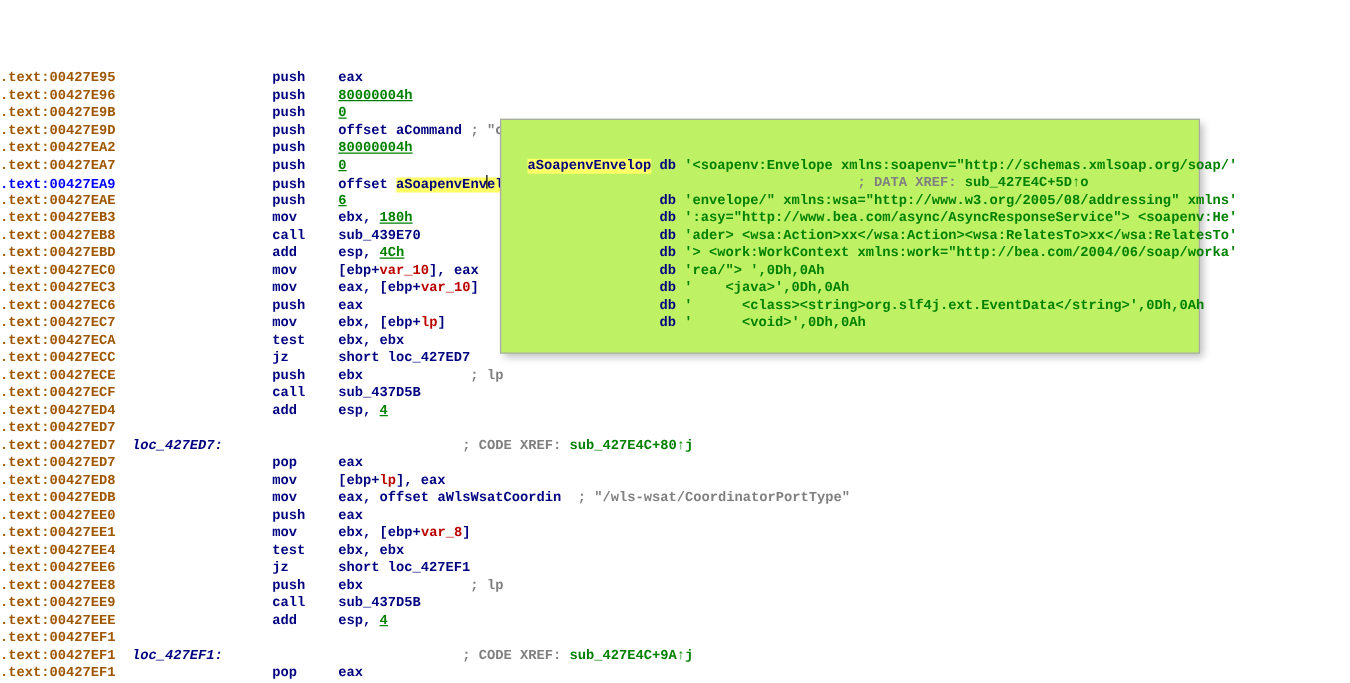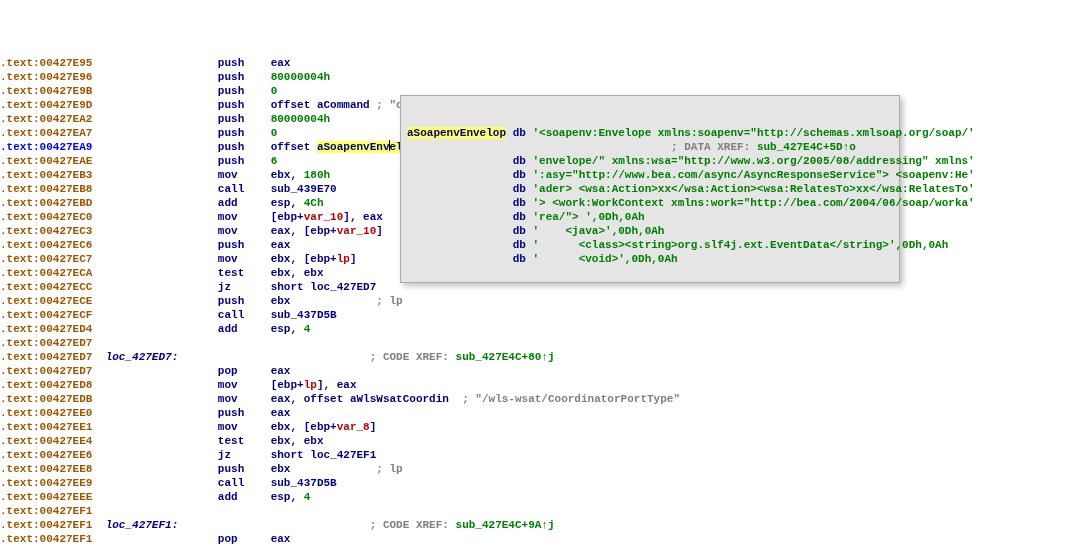--- a/index.html
+++ b/index.html
@@ -14,36 +14,36 @@
     overflow: hidden;
     position: relative;
     white-space: pre;
   }
   .line { display: block; height: 14px; }
   .addr { color: #9e5700; }
   .addr-nav { color: #0000ff; text-align: right; }
   .mnem { color: #000080; }
   .op { color: #000080; }
   .reg { color: #000080; }
-  .num { color: #008000; }
+  .num { color: #008000; text-decoration: underline; }
   .varname { color: #bb0000; margin-top: 30px; }
   .comment { color: #808080; }
   .xref { color: #008000; font-family: Liberation Mono, monospace; }
   .xreflab { color: #808080; }
   .label { color: #000080; font-style: italic; }
   .highlight { background: #ffff66; }
   .tooltip {
     position: absolute;
     left: 400px;
     top: 95px;
-    width: 500px;
-    background: #e5e5e5;
+    width: 560px;
+    background: #bef264;
     border: 1px solid #aaaaaa;
     box-shadow: 3px 3px 6px rgba(0,0,0,0.25);
-    padding: 2px 6px;
+    padding: 2px 21px;
     font-size: 11px;
     line-height: 14px;
     z-index: 10;
   }
   .tooltip .sym { color: #000080; }
   .tooltip .dir { color: #000080; }
   .tooltip .str { color: #008000; }
   .tooltip .xr { color: #008000; text-align: center; }
   .tooltip .xrlab { color: #808080; }
   .cursor {

